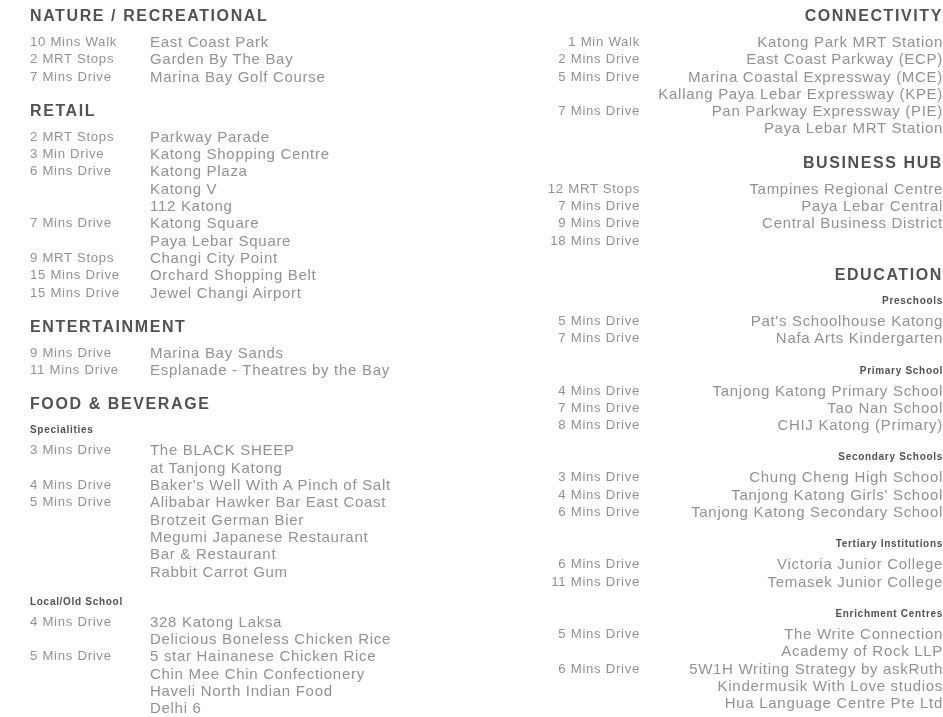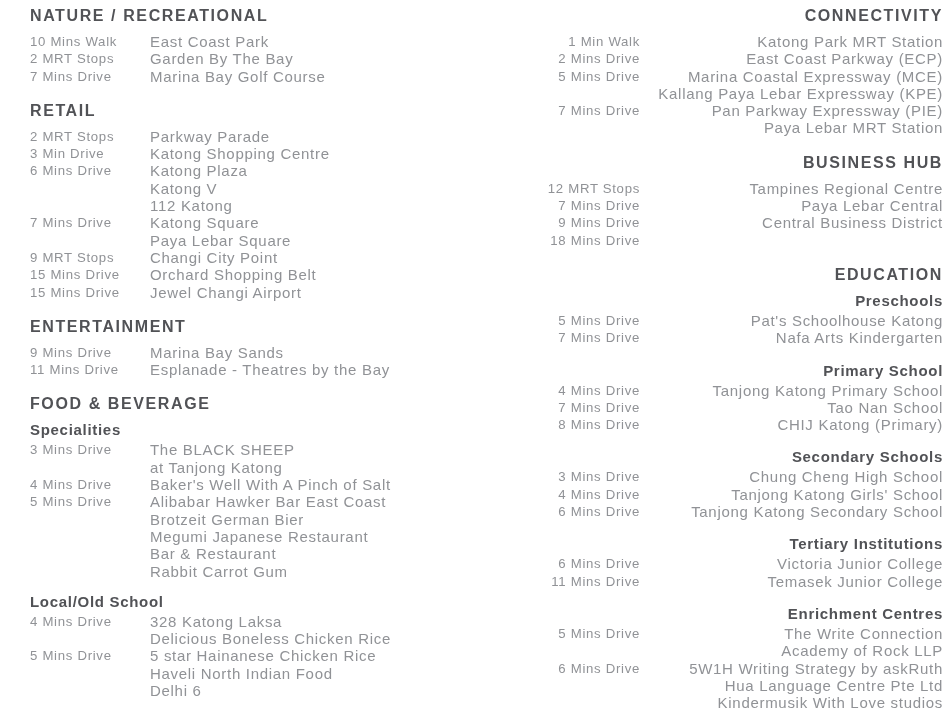--- a/index.html
+++ b/index.html
@@ -32,21 +32,21 @@
     letter-spacing: 1.6px;
     line-height: 20px;
     color: var(--heading);
     text-transform: uppercase;
   }
   .section:first-child .section-title { margin-top: 0; }
   .group { margin-top: 0; }
   .group + .group { margin-top: 13px; }
   .col-right .group + .group { margin-top: 15px; }
   .subtitle {
-    font-size: 15px;
+    font-size: 10px;
     font-weight: bold;
     letter-spacing: 0.7px;
     line-height: 18px;
     margin-bottom: 2px;
     color: var(--heading);
   }
   .row { display: flex; }
   .cell-time {
     flex: 0 0 120px;
     font-size: 13.2px;
@@ -193,20 +193,21 @@
             <div class="cell-time">4 Mins Drive</div>
             <div class="cell-places">
               <div class="place-line">328 Katong Laksa</div>
               <div class="place-line">Delicious Boneless Chicken Rice</div>
             </div>
           </div>
           <div class="row">
             <div class="cell-time">5 Mins Drive</div>
             <div class="cell-places">
               <div class="place-line">5 star Hainanese Chicken Rice</div>
+              <div class="place-line">Chin Mee Chin Confectionery</div>
               <div class="place-line">Haveli North Indian Food</div>
               <div class="place-line">Delhi 6</div>
             </div>
           </div>
         </div>
       </div>
     </div>
   <div class="col col-right" id="col-1">
       <div class="section">
         <h2 class="section-title">CONNECTIVITY</h2>
@@ -345,20 +346,20 @@
             <div class="cell-time">5 Mins Drive</div>
             <div class="cell-places">
               <div class="place-line">The Write Connection</div>
               <div class="place-line">Academy of Rock LLP</div>
             </div>
           </div>
           <div class="row">
             <div class="cell-time">6 Mins Drive</div>
             <div class="cell-places">
               <div class="place-line">5W1H Writing Strategy by askRuth</div>
+              <div class="place-line">Kindermusik With Love studios</div>
               <div class="place-line">Hua Language Centre Pte Ltd</div>
-              <div class="place-line">Kindermusik With Love studios</div>
             </div>
           </div>
         </div>
       </div>
     </div>
 </div>
 
 </body></html>

